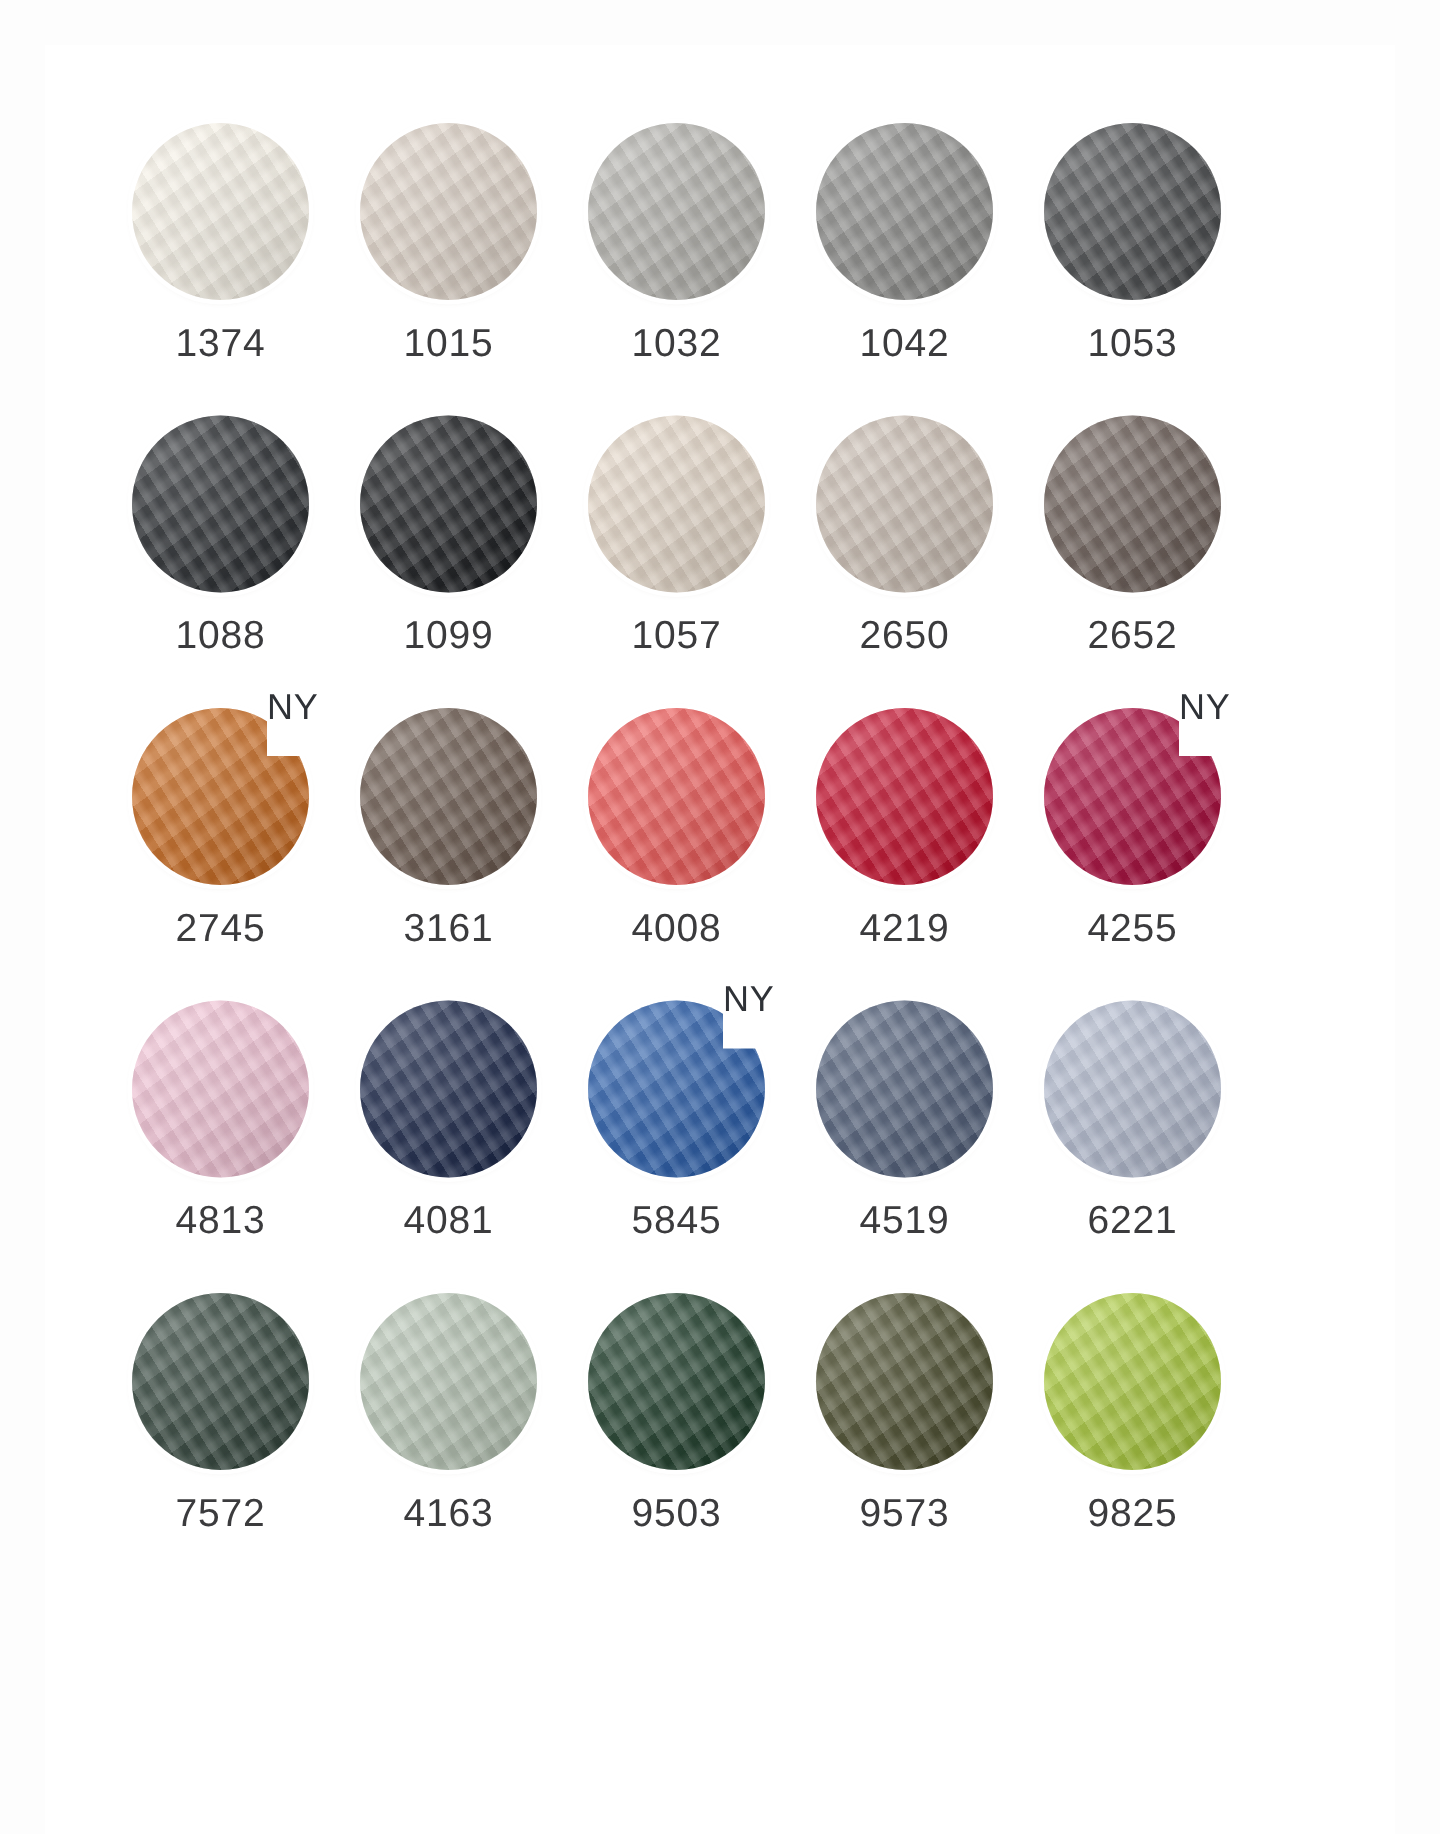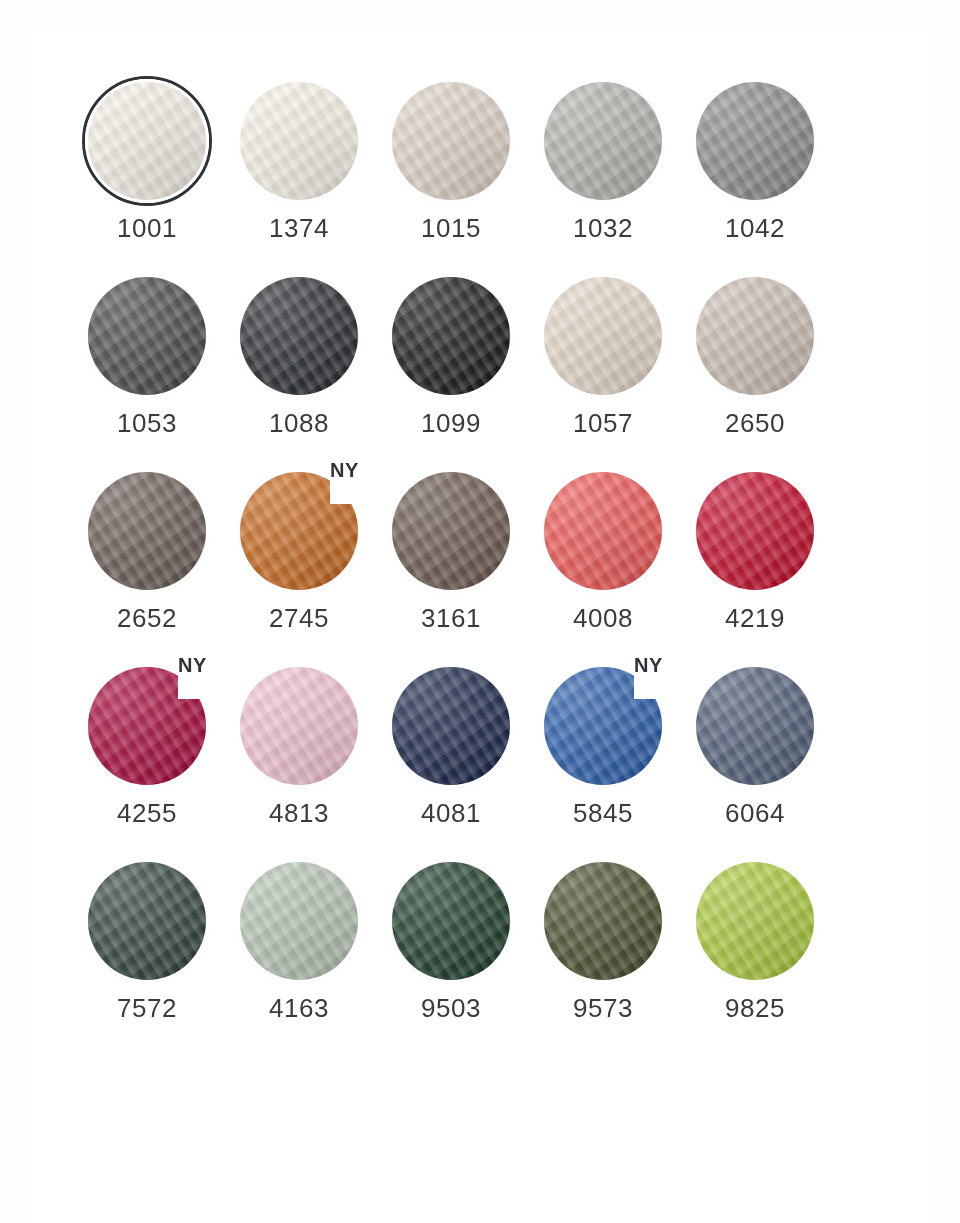--- a/index.html
+++ b/index.html
@@ -125,25 +125,25 @@
     width: 38px;
     height: 38px;
     background: #ffffff;
     z-index: 3;
   }
 
   .ny-badge {
     position: absolute;
     left: 96px;
     top: -8px;
-    font-size: 20px;
+    font-size: 24px;
     line-height: 1;
     color: #2f3237;
     letter-spacing: 0.5px;
-    font-weight: 700;
+    font-weight: 400;
     white-space: nowrap;
     z-index: 4;
     text-align: center;
   }
 
   .swatch-label {
     position: absolute;
     left: 0;
     top: 137px;
     width: 130px;
@@ -154,30 +154,20 @@
     font-weight: 300;
     letter-spacing: 0.5px;
   }
 </style>
 </head>
 <body>
 
 <div id="page-frame">
   <div id="page-inner">
     <div id="swatch-grid">
-        <div class="swatch-cell selected">
-          <div class="swatch-disc-wrap">
-            <div class="swatch-disc" style="background: rgb(244, 239, 230);">
-              <div class="tex-a"></div>
-              <div class="tex-b"></div>
-              <div class="tex-c"></div>
-            </div>
-          </div>
-          <div class="swatch-label">1001</div>
-        </div>
         <div class="swatch-cell">
           <div class="swatch-disc-wrap">
             <div class="swatch-disc" style="background: rgb(246, 241, 230);">
               <div class="tex-a"></div>
               <div class="tex-b"></div>
               <div class="tex-c"></div>
             </div>
           </div>
           <div class="swatch-label">1374</div>
         </div>
@@ -358,21 +348,31 @@
           <div class="swatch-label">5845</div>
         </div>
         <div class="swatch-cell">
           <div class="swatch-disc-wrap">
             <div class="swatch-disc" style="background: rgb(82, 96, 122);">
               <div class="tex-a"></div>
               <div class="tex-b"></div>
               <div class="tex-c"></div>
             </div>
           </div>
-          <div class="swatch-label">6064</div>
+          <div class="swatch-label">4519</div>
+        </div>
+        <div class="swatch-cell">
+          <div class="swatch-disc-wrap">
+            <div class="swatch-disc" style="background: rgb(178, 186, 206);">
+              <div class="tex-a"></div>
+              <div class="tex-b"></div>
+              <div class="tex-c"></div>
+            </div>
+          </div>
+          <div class="swatch-label">6221</div>
         </div>
         <div class="swatch-cell">
           <div class="swatch-disc-wrap">
             <div class="swatch-disc" style="background: rgb(54, 72, 63);">
               <div class="tex-a"></div>
               <div class="tex-b"></div>
               <div class="tex-c"></div>
             </div>
           </div>
           <div class="swatch-label">7572</div>

